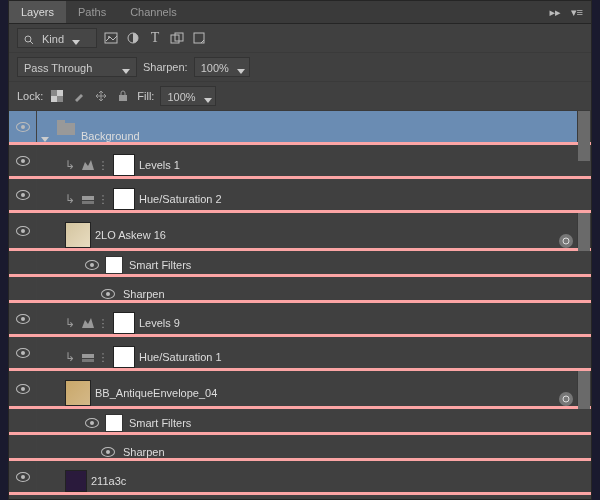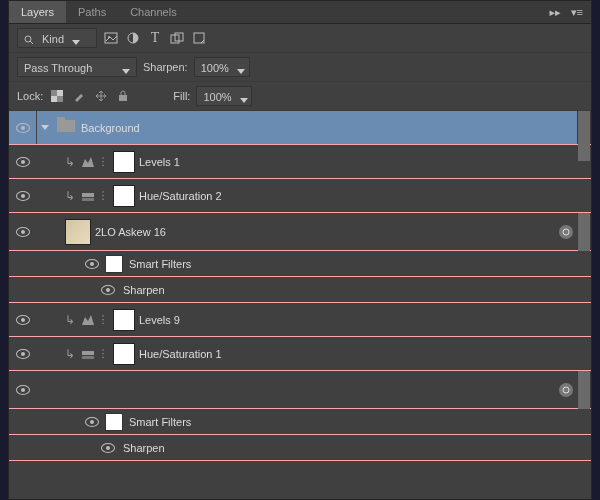--- a/index.html
+++ b/index.html
@@ -8,21 +8,21 @@
 .tabs{display:flex;background:#3a3a3a;border-bottom:1px solid #252525}
 .tab{padding:5px 12px;cursor:pointer;color:#999}
 .tab.active{background:#535353;color:#ddd}
 .tabicons{margin-left:auto;display:flex;align-items:center;gap:6px;padding-right:6px}
 .row{display:flex;align-items:center;padding:4px 8px;gap:6px}
 .ctrlrow{border-bottom:1px solid #3a3a3a}
 .select{background:#464646;border:1px solid #333;padding:2px 6px;display:flex;align-items:flex-end;gap:8px;height:20px}
 .select .chev{width:0;height:0;border-left:4px solid transparent;border-right:4px solid transparent;border-top:5px solid #ccc}
 .iconbtn{width:16px;height:16px;display:flex;align-items:center;justify-content:center;color:#bbb}
 .layers{overflow-y:auto;height:calc(100% - 110px)}
-.layer{display:flex;align-items:center;height:34px;border-bottom:1px solid #fca5a5;position:relative}
+.layer{display:flex;align-items:flex-end;height:34px;border-bottom:3px solid #fca5a5;position:relative}
 .layer.sel{background:#6a8cb3}
 .vis{width:28px;height:100%;display:flex;align-items:center;justify-content:center;border-right:1px solid #414141}
 .eye{width:14px;height:10px;border:1px solid #bbb;border-radius:50%;position:relative}
 .eye::after{content:'';position:absolute;width:4px;height:4px;background:#bbb;border-radius:50%;left:4px;top:2px}
 .thumb{width:22px;height:22px;background:#fff;border:1px solid #222;margin:0 4px}
 .thumb.tex1{background:linear-gradient(135deg,#d4c5a0,#e8dcc0)}
 .thumb.tex2{background:linear-gradient(135deg,#c9a86a,#d4b888)}
 .thumb.dark{background:#2a1a3c}
 .thumb.folder{background:none;border:none;width:20px}
 .folder-ic{width:18px;height:12px;background:#999;position:relative;margin-top:3px}
@@ -127,21 +127,21 @@
           <path d="M6 1 L6 11 M1 6 L11 6" stroke="#999"></path>
           <path d="M6 1 L4 3 M6 1 L8 3 M6 11 L4 9 M6 11 L8 9 M1 6 L3 4 M1 6 L3 8 M11 6 L9 4 M11 6 L9 8" stroke="#999"></path>
         </svg>
       </span>
     <span class="iconbtn">
         <svg width="10" height="12">
           <rect x="1" y="5" width="8" height="6" fill="#999"></rect>
           <path d="M3 5 L3 3 A2 2 0 0 1 7 3 L7 5" fill="none" stroke="#999"></path>
         </svg>
       </span>
-    <span style="margin-left:36px">Fill:</span>
+    <span style="">Fill:</span>
     <div class="select" style="width:56px">
         <span>100%</span>
         <span class="chev" style="margin-left:auto"></span>
       </div>
   </div>
 
   <div class="layers">
     <div class="layer sel">
       <div class="vis">
           <div class="eye"></div>
@@ -257,20 +257,24 @@
         <span class="link">⋮</span>
         <div class="thumb"></div>
         <span class="lname">Hue/Saturation 1</span>
       </div>
     </div>
 
     <div class="layer" style="height:38px">
       <div class="vis">
           <div class="eye"></div>
         </div>
+      <div class="indent1" style="display:flex;align-items:center">
+        <div class="thumb tex2" style="width:26px;height:26px"></div>
+        <span class="lname u">BB_AntiqueEnvelope_04</span>
+      </div>
       <div class="badge">
           <svg width="8" height="8">
             <circle cx="4" cy="4" r="3" fill="none" stroke="#ddd"></circle>
           </svg>
         </div>
       <div class="sb">
           <div class="sbh" style="top:0;height:38px"></div>
         </div>
     </div>
 
@@ -283,14 +287,23 @@
       </div>
     </div>
     <div class="layer sub">
       <div class="vis"></div>
       <div class="indent3" style="display:flex;align-items:center">
         <div class="eye"></div>
         <span class="lname" style="margin-left:8px">Sharpen</span>
       </div>
     </div>
 
+    <div class="layer">
+      <div class="vis">
+          <div class="eye"></div>
+        </div>
+      <div class="indent1" style="display:flex;align-items:center">
+        <div class="thumb dark"></div>
+        <span class="lname">211a3c</span>
+      </div>
+    </div>
   </div>
 </div>
 
 </body></html>

